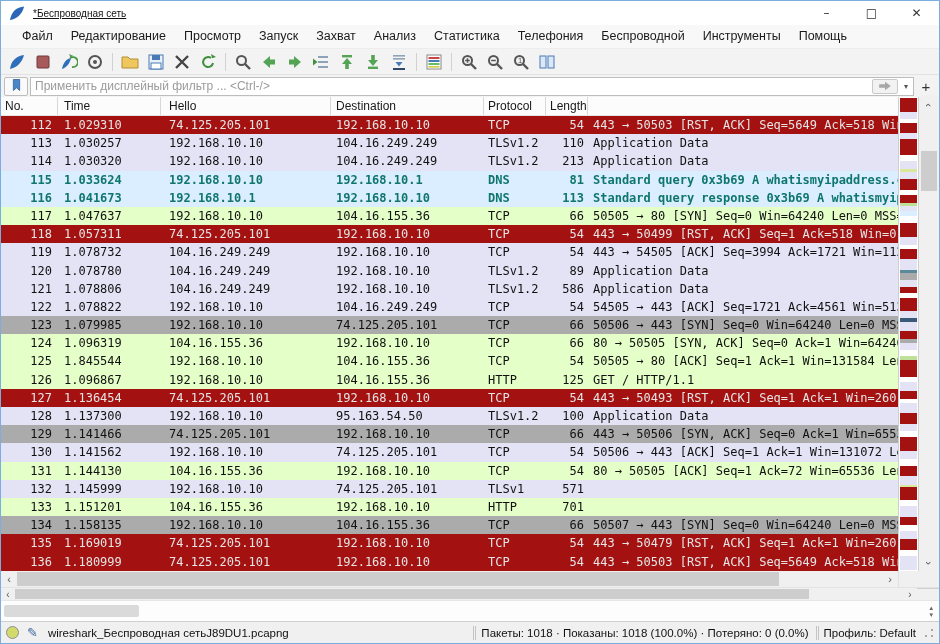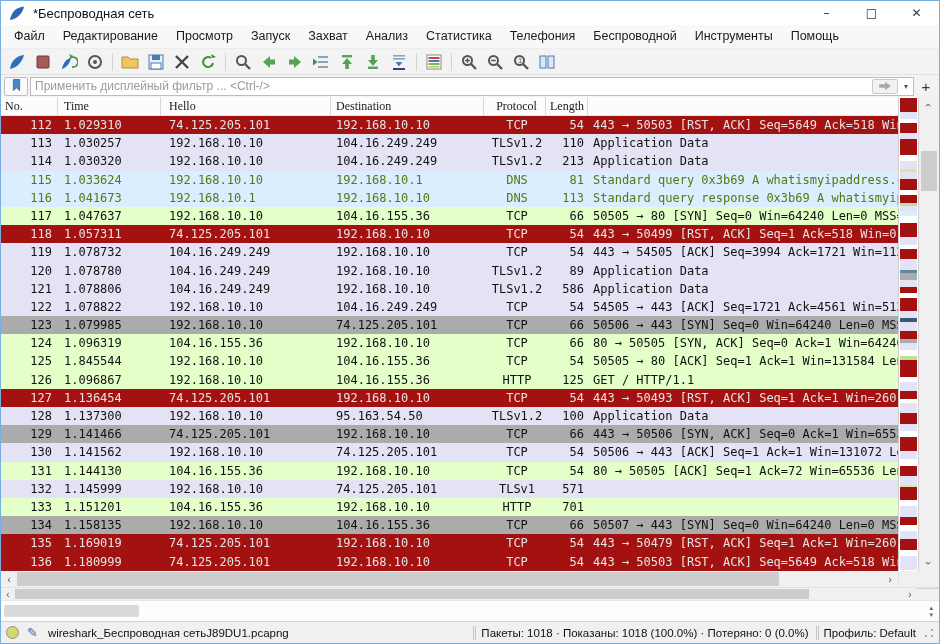--- a/index.html
+++ b/index.html
@@ -3,26 +3,26 @@
 <meta charset="utf-8">
 <style>
   * { box-sizing: border-box; margin: 0; padding: 0; }
   html,body { width: 940px; height: 644px; }
   body { font-family: "Liberation Sans", sans-serif; background: #fff; }
   .window { width: 940px; height: 644px; border: 1px solid #79aede; display: flex; flex-direction: column; background: #fff; overflow: hidden; }
 
   
   .titlebar { height: 24px; display: flex; align-items: center; background: #fff; padding-left: 8px; flex: 0 0 auto; }
   .titlebar .logo { width: 17px; height: 17px; margin-right: 7px; }
-  .title-text { font-size: 13px; color: #111; }
+  .title-text { font-size: 10px; color: #111; text-decoration: underline; }
   .win-controls { margin-left: auto; display: flex; height: 100%; }
   .win-btn { width: 45px; height: 100%; display: flex; align-items: center; justify-content: center; font-size: 12px; color: #333; background: transparent; border: 0; font-family: "DejaVu Sans", sans-serif; }
 
   
-  .menubar { height: 24px; display: flex; align-items: center; background: #f8f8f8; padding: 0 4px; flex: 0 0 auto; border-bottom: 1px solid #ededed; }
+  .menubar { height: 24px; display: flex; align-items: center; background: #f8f8f8; padding: 0 12px; flex: 0 0 auto; border-bottom: 1px solid #ededed; }
   .menu-item { font-size: 12.5px; color: #1a1a1a; padding: 0 9px; line-height: 23px; }
 
   
   .toolbar { height: 26px; display: flex; align-items: center; background: #f3f3f3; padding: 0 3px; flex: 0 0 auto; border-bottom: 1px solid #e2e2e2; }
   .tb-btn { width: 26px; height: 24px; border: 0; background: transparent; display: flex; align-items: center; justify-content: center; }
   .tb-ic { width: 18px; height: 18px; display: block; }
   .tb-ic svg { width: 18px; height: 18px; display: block; }
   .tb-sep { width: 1px; height: 18px; background: #d2d2d2; margin: 0 4px; }
 
   
@@ -31,36 +31,36 @@
   .filter-wrap { flex: 1; height: 19px; border: 1px solid #bdbdbd; background: #fff; display: flex; align-items: center; }
   .filter-input { flex: 1; border: 0; outline: none; font-size: 12px; padding: 0 4px; color: #333; font-family: "Liberation Sans", sans-serif; height: 100%; }
   .filter-input::placeholder { color: #9b9b9b; }
   .apply-btn { width: 26px; height: 15px; border: 1px solid #c9c9c9; border-radius: 2px; background: #f2f2f2; margin-right: 1px; display: flex; align-items: center; justify-content: center; }
   .caret-btn { width: 14px; height: 17px; border: 0; background: transparent; font-size: 8px; color: #555; }
   .plus-btn { width: 20px; height: 19px; border: 0; background: transparent; font-size: 15px; color: #333; display: flex; align-items: center; justify-content: center; }
 
   
   .packet-area { height: 474px; display: flex; flex: 0 0 auto; }
   .list-col { width: 897px; display: flex; flex-direction: column; overflow: hidden; }
-  .pl-header { height: 19px; display: flex; background: #fcfcfc; border-bottom: 1px solid #e6e6e6; flex: 0 0 auto; font-family: Liberation Serif, serif; }
+  .pl-header { height: 19px; display: flex; background: #fcfcfc; border-bottom: 1px solid #e6e6e6; flex: 0 0 auto; }
   .hc { font-size: 12px; color: #191919; line-height: 18px; border-right: 1px solid #d8d8d8; overflow: hidden; white-space: nowrap; }
   .p-row { height: 18.2px; display: flex; overflow: hidden; flex: 0 0 auto; }
   .pc { font-family: "DejaVu Sans Mono", monospace; font-size: 12px; line-height: 18.2px; white-space: pre; overflow: hidden; flex: 0 0 auto; }
   .pc0 { width: 57px; text-align: right; padding-right: 6px; }
   .pc1 { width: 103px; padding-left: 6px; }
   .pc2 { width: 170px; padding-left: 8px; }
   .pc3 { width: 153px; padding-left: 5px; }
-  .pc4 { width: 62px; padding-left: 4px; text-align: center; }
+  .pc4 { width: 62px; padding-left: 4px; }
   .pc5 { width: 42px; text-align: right; padding-right: 4px; }
   .pc6 { flex: 1 1 auto; padding-left: 5px; }
   .hc.pc0 { text-align: left; padding-left: 4px; }
   .hc.pc5 { text-align: left; padding-left: 4px; }
   .c-red   { background: #a31111; color: #e5e5e5; }
   .c-lav   { background: #e4e3f6; color: #111; }
-  .c-blue  { background: #daeeff; color: #4d7c0f; }
+  .c-blue  { background: #daeeff; color: #0f766e; font-weight: bold; }
   .c-green { background: #e4ffc7; color: #111; }
   .c-gray  { background: #ababab; color: #111; }
 
   .minimap { width: 21px; background: #fff; border-left: 1px solid #cfcfcf; border-right: 1px solid #cfcfcf; display: flex; flex-direction: column; padding: 1px; }
   .minimap div { width: 100%; }
 
   .vscroll { width: 20px; background: #f0f0f0; display: flex; flex-direction: column; position: relative; }
   .vs-arrow { height: 16px; display: flex; align-items: center; justify-content: center; font-size: 11px; color: #5a5a5a; background: #f0f0f0; border: 0; }
   .vs-track { flex: 1; position: relative; }
   .vs-thumb { position: absolute; left: 2px; right: 2px; top: 38px; height: 40px; background: #cdcdcd; }

